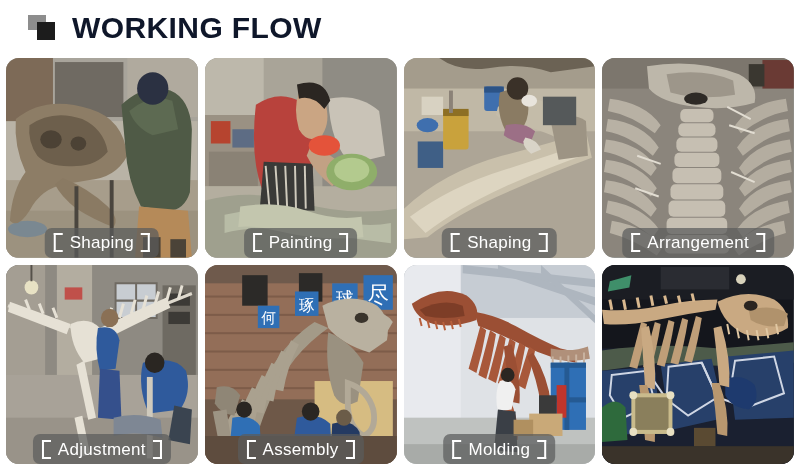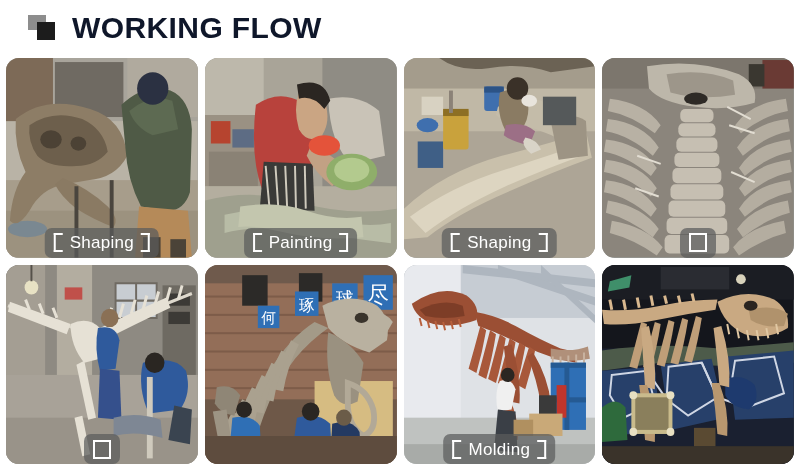--- a/index.html
+++ b/index.html
@@ -282,20 +282,21 @@
             <line x1="128" y1="48" x2="152" y2="60"></line>
             <line x1="130" y1="66" x2="156" y2="74"></line>
             <line x1="36" y1="96" x2="60" y2="104"></line>
             <line x1="34" y1="128" x2="58" y2="136"></line>
             <line x1="132" y1="112" x2="156" y2="122"></line>
           </g>
         </svg>
       </div>
       <div class="caption">
         <span class="bracket left"></span>
+        <span class="caption-text">Arrangement</span>
         <span class="bracket right"></span>
       </div>
     </div>
 
     <div class="cell">
       <div class="photo">
         <svg viewBox="0 0 196 196" preserveAspectRatio="none">
           <rect width="196" height="196" fill="#9b968c"></rect>
           <rect y="0" width="196" height="110" fill="#8e8a82"></rect>
           <rect x="0" y="0" width="40" height="110" fill="#a49e93"></rect>
@@ -340,20 +341,21 @@
           <path d="M96 102 L116 104 L118 152 L94 150Z" fill="#35508c"></path>
           <path d="M140 96 Q172 88 184 104 Q190 126 178 142 L146 146 Q134 120 140 96Z" fill="#2f5a9c"></path>
           <circle cx="152" cy="96" r="10" fill="#2a2622"></circle>
           <path d="M172 138 L190 142 L188 176 L166 172Z" fill="#3a4450"></path>
           <rect x="144" y="110" width="6" height="80" fill="#cfcabd"></rect>
           <path d="M110 150 Q134 144 158 152 L160 170 Q132 162 110 168Z" fill="#7e8794"></path>
         </svg>
       </div>
       <div class="caption">
         <span class="bracket left"></span>
+        <span class="caption-text">Adjustment</span>
         <span class="bracket right"></span>
       </div>
     </div>
 
     <div class="cell">
       <div class="photo">
         <svg viewBox="0 0 196 196" preserveAspectRatio="none">
           <rect width="196" height="196" fill="#8a6a55"></rect>
           <rect width="196" height="20" fill="#6f5a4c"></rect>
           <rect x="0" y="18" width="196" height="120" fill="#936e58"></rect>
@@ -399,20 +401,25 @@
           <path d="M22 142 L30 192 L18 194 L8 144Z" fill="#9d9484"></path>
           <path d="M94 150 Q116 144 128 156 L130 194 L88 192Z" fill="#2f5a9c"></path>
           <circle cx="108" cy="144" r="9" fill="#2a2622"></circle>
           <path d="M130 156 Q150 150 158 164 L160 194 L128 192Z" fill="#243a62"></path>
           <circle cx="142" cy="150" r="8" fill="#6b5c48"></circle>
           <path d="M28 150 Q48 146 56 158 L58 194 L24 192Z" fill="#2f6fb5"></path>
           <circle cx="40" cy="142" r="8" fill="#2a2622"></circle>
           <rect x="0" y="168" width="196" height="28" fill="#5e4c3e"></rect>
         </svg>
       </div>
+      <div class="caption">
+        <span class="bracket left"></span>
+        <span class="caption-text">Assembly</span>
+        <span class="bracket right"></span>
+      </div>
     </div>
 
     <div class="cell">
       <div class="photo">
         <svg viewBox="0 0 196 196" preserveAspectRatio="none">
           <rect width="196" height="196" fill="#dfe2e6"></rect>
           <rect x="0" y="0" width="196" height="52" fill="#c6ccd3"></rect>
           <g fill="#aeb6bf">
             <path d="M60 0 L196 14 L196 22 L60 8Z"></path>
             <path d="M96 0 L196 32 L196 40 L96 8Z"></path>

